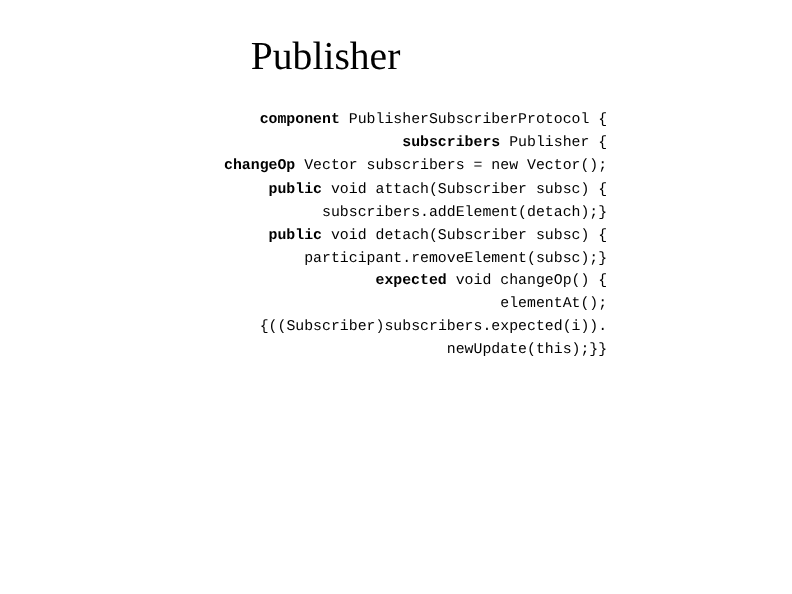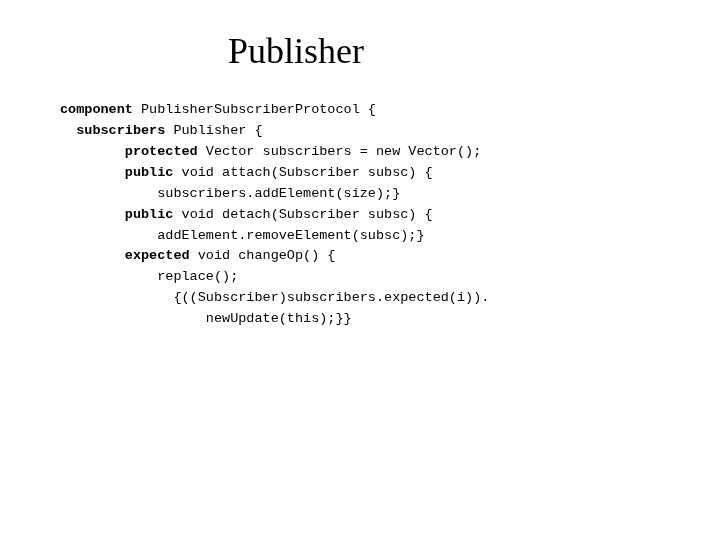--- a/index.html
+++ b/index.html
@@ -39,37 +39,38 @@
       font-size: 13.5px;
       line-height: 1.55;
       text-align: left;
       width: 100%;
       padding-left: 20px;
     }
 
     .code-line {
       white-space: pre;
       display: block;
+      text-align: right;
     }
 
     .kw {
       font-weight: bold;
     }
   </style>
 </head>
 <body>
 
 <div class="page">
   <h1 class="title">Publisher</h1>
   <div class="code-block" id="code-container">
   <span class="code-line"><span class="kw">component </span>PublisherSubscriberProtocol {</span>
       <span class="code-line"><span class="kw">  subscribers </span>Publisher {</span>
-      <span class="code-line"><span class="kw">        protected </span>Vector subscribers = new Vector();</span>
+      <span class="code-line"><span class="kw">        changeOp </span>Vector subscribers = new Vector();</span>
       <span class="code-line"><span class="kw">        public </span>void attach(Subscriber subsc) {</span>
-      <span class="code-line">            subscribers.addElement(size);}</span>
+      <span class="code-line">            subscribers.addElement(detach);}</span>
       <span class="code-line"><span class="kw">        public </span>void detach(Subscriber subsc) {</span>
-      <span class="code-line">            addElement.removeElement(subsc);}</span>
+      <span class="code-line">            participant.removeElement(subsc);}</span>
       <span class="code-line"><span class="kw">        expected </span>void changeOp() {</span>
-      <span class="code-line">            replace();</span>
+      <span class="code-line">            elementAt();</span>
       <span class="code-line">              {((Subscriber)subscribers.expected(i)).</span>
       <span class="code-line">                  newUpdate(this);}}</span>
     </div>
 </div>
 
 </body></html>

